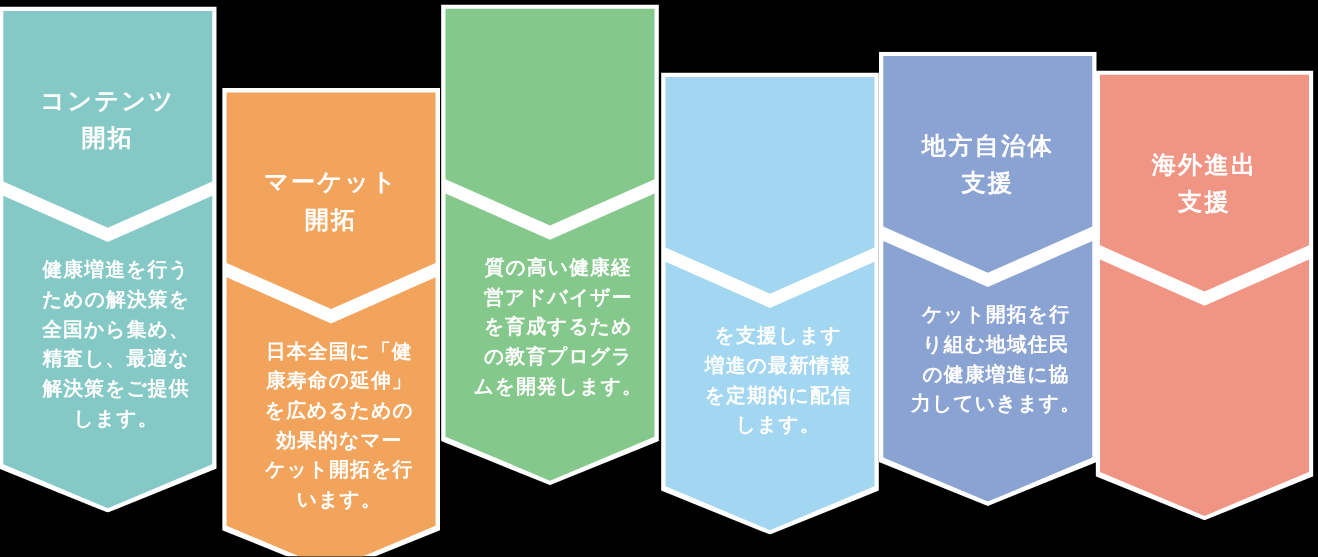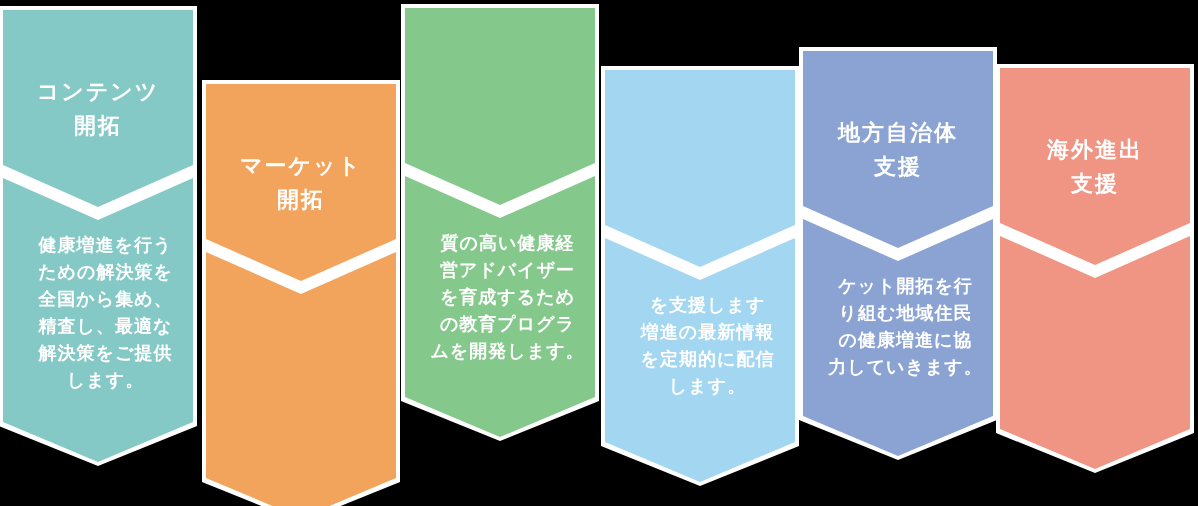--- a/index.html
+++ b/index.html
@@ -41,20 +41,26 @@
   </div>
 
   <div class="banner" style="left:202px;top:64px;height:442px;margin-top:16px;">
     <svg width="198" height="442" viewBox="0 0 198 442">
       <polygon points="0,0 198,0 198,402 99,442 0,402" fill="#ffffff"></polygon>
       <polygon points="4,4 194,4 194,159 99,201 4,159" fill="#f2a45c"></polygon>
       <polygon points="4,172 99,214 194,172 194,398 99,438 4,398" fill="#f2a45c"></polygon>
     </svg>
     <div class="title">マーケット
 開拓</div>
+    <div class="body">日本全国に「健
+康寿命の延伸」
+を広めるための
+効果的なマー
+ケット開拓を行
+います。</div>
   </div>
 
   <div class="banner" style="left:401px;top:4px;height:437px;">
     <svg width="198" height="437" viewBox="0 0 198 437">
       <polygon points="0,0 198,0 198,397 99,437 0,397" fill="#ffffff"></polygon>
       <polygon points="4,4 194,4 194,159 99,201 4,159" fill="#84c88b"></polygon>
       <polygon points="4,172 99,214 194,172 194,393 99,433 4,393" fill="#84c88b"></polygon>
     </svg>
     <div class="body">質の高い健康経
 営アドバイザー

